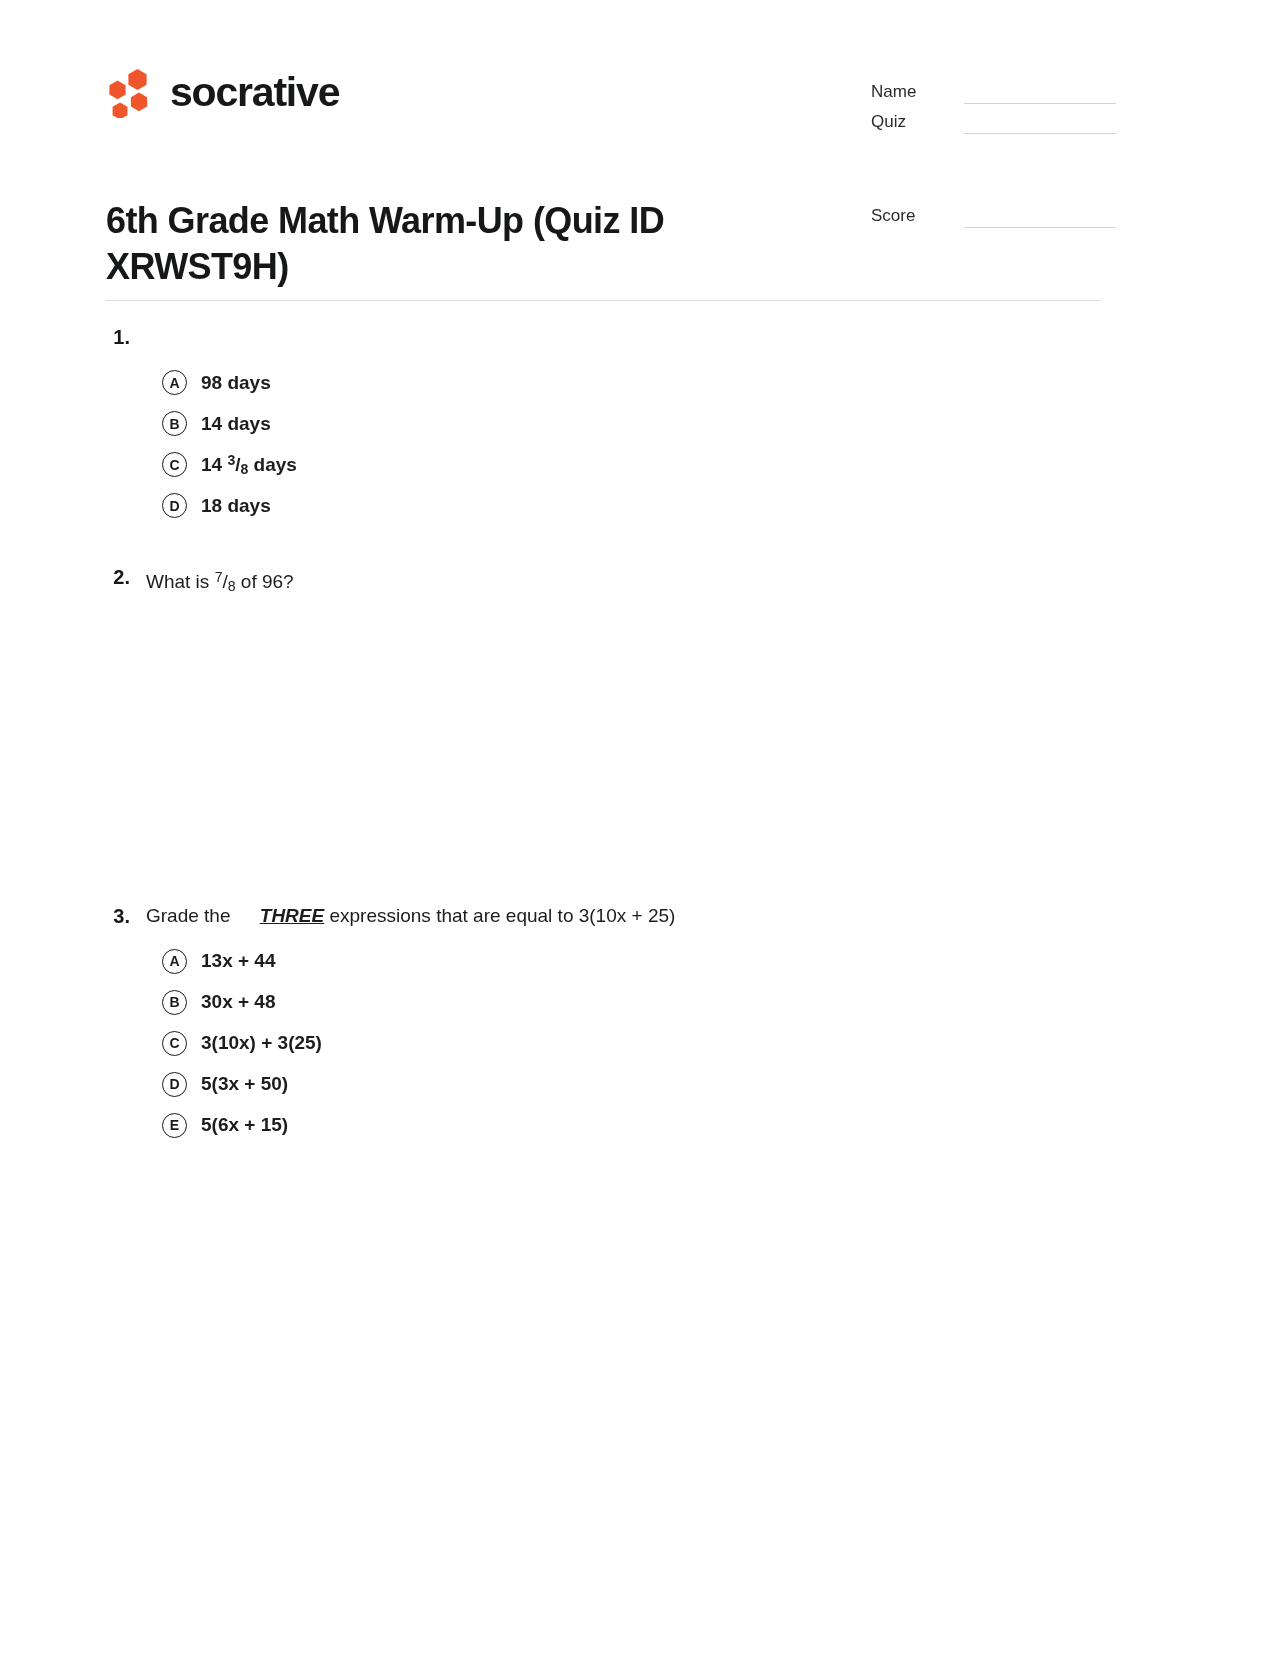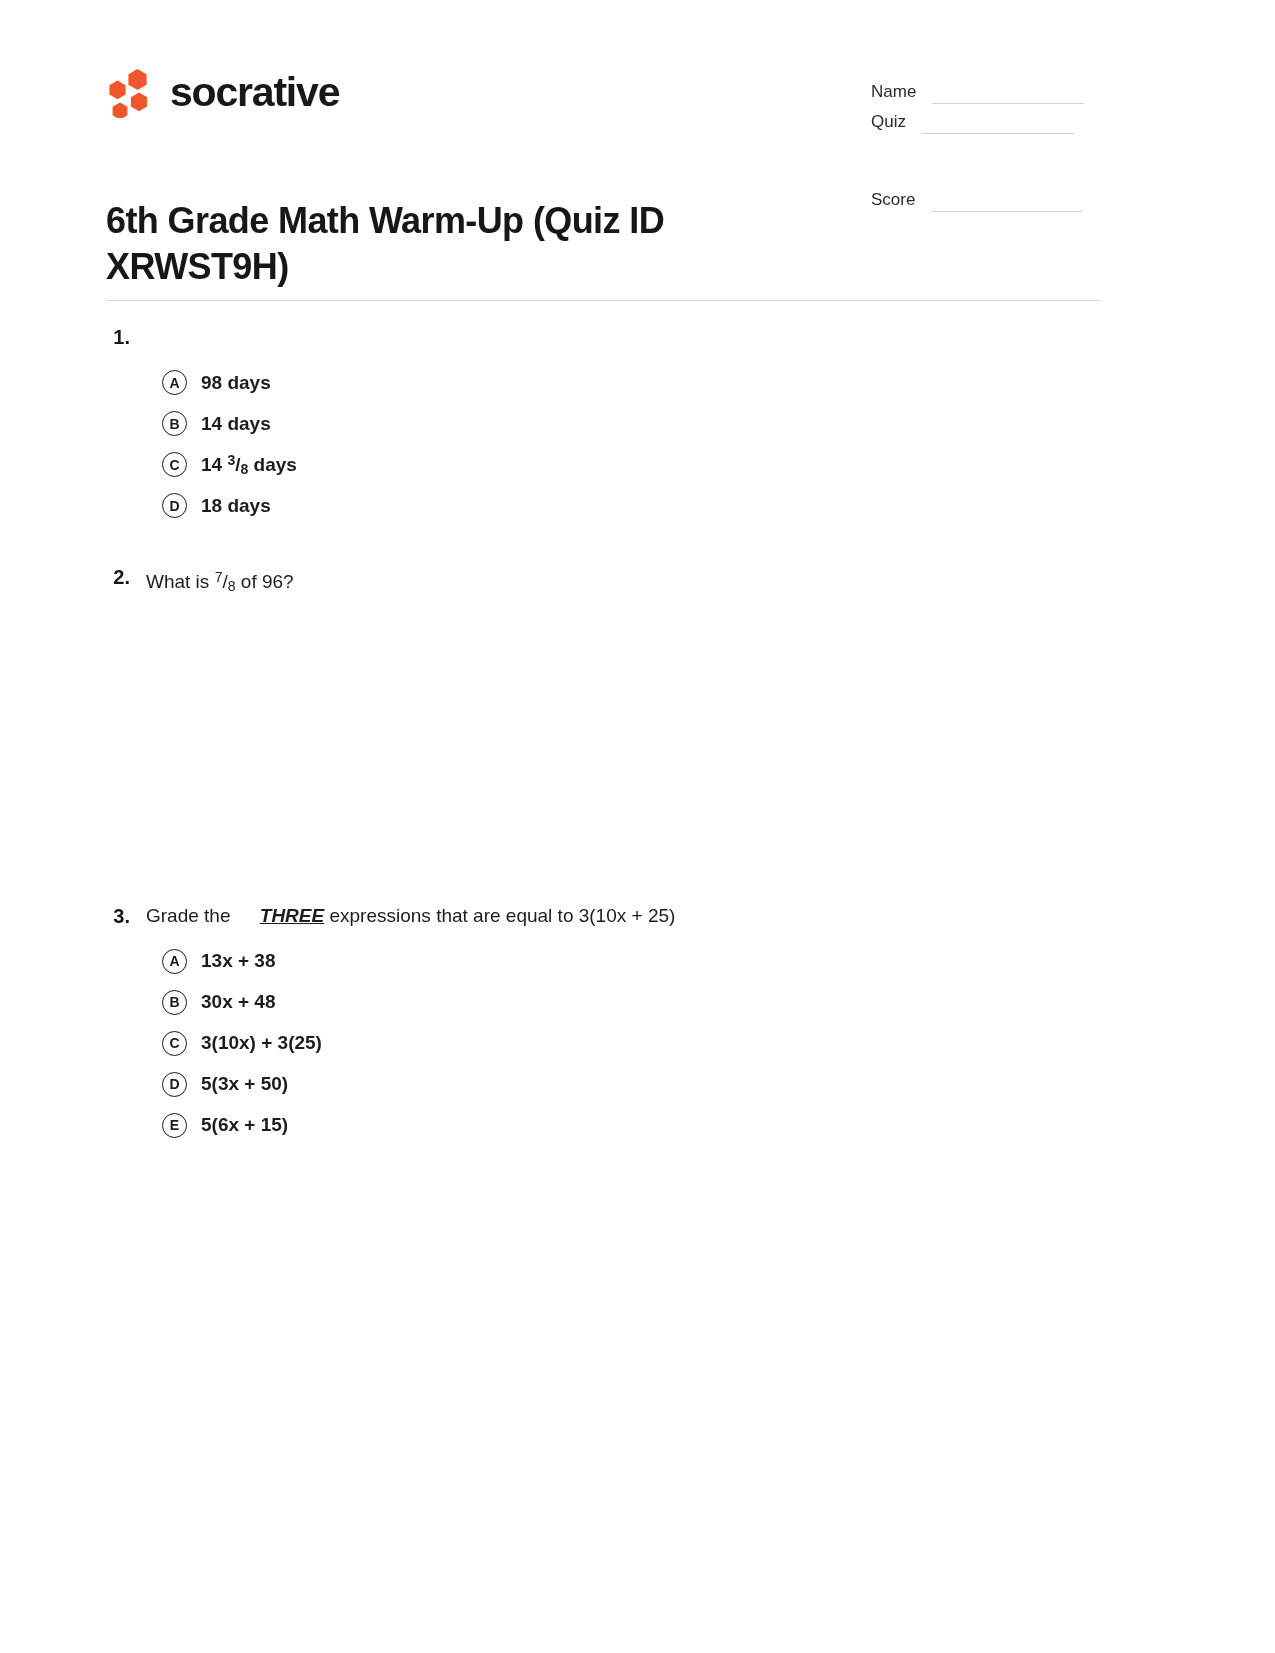--- a/index.html
+++ b/index.html
@@ -60,39 +60,39 @@
   
   .meta {
     position: absolute;
     left: 765px;
     top: 16px;
     width: 245px;
   }
   .meta-row {
     display: flex;
     align-items: flex-end;
-    justify-content: flex-start;
+    justify-content: space-between;
     height: 30px;
     margin-bottom: 0px;
   }
   .meta-label {
     font-size: 17px;
     color: #2b2b2b;
     line-height: 22px;
     white-space: nowrap;
     padding-bottom: 1px;
   }
   .meta-line {
     width: 152px;
     border-bottom: 1px solid #d3d3d3;
     margin-left: 16px;
     height: 20px;
   }
   .meta-row.score {
-    margin-top: 48px;
+    margin-top: 64px;
   }
 
   .divider {
     position: absolute;
     left: 106px;
     top: 300px;
     width: 995px;
     height: 1px;
     background: #dcdcdc;
   }
@@ -280,21 +280,21 @@
     <div class="question">
       <div class="q-head">
         <div class="q-num">3.</div>
         <div class="q-text">
           <span>Grade the </span><span class="emph">THREE</span><span> expressions that are equal to 3(10x + 25)</span>
         </div>
       </div>
       <div class="options">
         <div class="option">
           <span class="opt-circle">A</span>
-          <span class="opt-text">13x + 38</span>
+          <span class="opt-text">13x + 44</span>
         </div>
         <div class="option">
           <span class="opt-circle">B</span>
           <span class="opt-text">30x + 48</span>
         </div>
         <div class="option">
           <span class="opt-circle">C</span>
           <span class="opt-text">3(10x) + 3(25)</span>
         </div>
         <div class="option">

